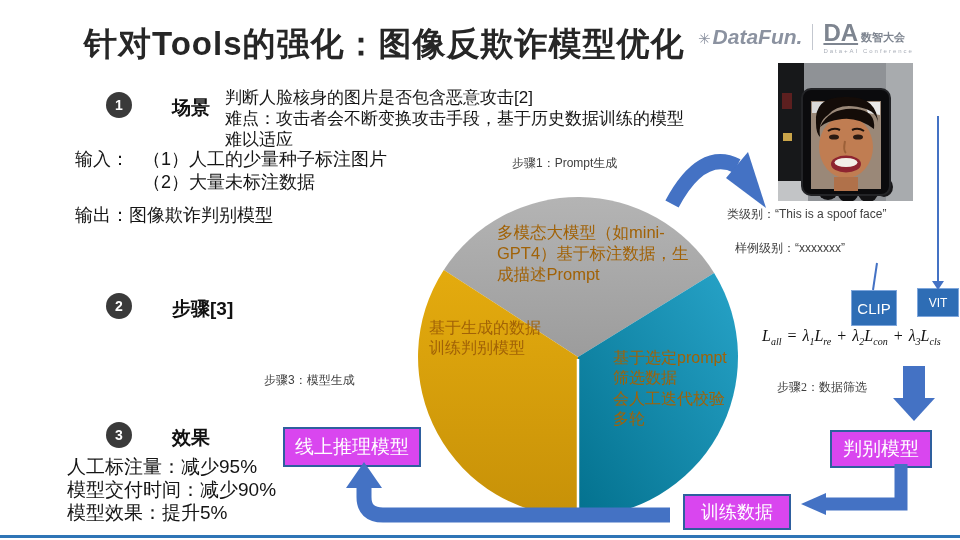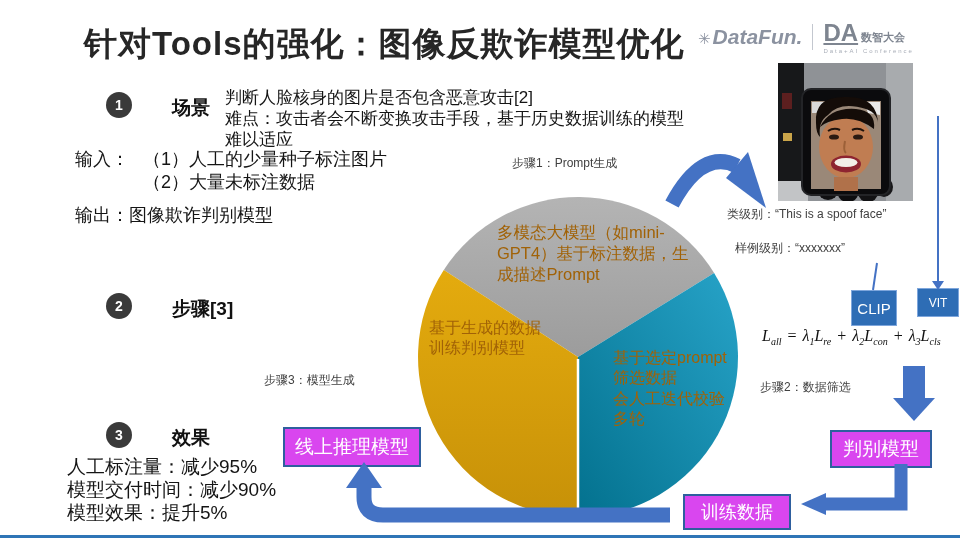--- a/index.html
+++ b/index.html
@@ -103,21 +103,21 @@
 
   <div class="pietext abs" style="left:497px;top:222px;width:192px;font-size:16.5px;">多模态大模型（如mini-GPT4）基于标注数据，生成描述Prompt</div>
   <div class="pietext pre abs" style="left:429px;top:318px;width:140px;">基于生成的数据
 训练判别模型</div>
   <div class="pietext pre abs" style="left:613px;top:348px;width:135px;">基于选定prompt
 筛选数据
 会人工迭代校验
 多轮</div>
 
   <div class="steplabel abs" style="left:512px;top:155px;">步骤1：Prompt生成</div>
-  <div class="steplabel abs" style="left:760px;top:379px;">步骤2：数据筛选</div>
+  <div class="steplabel abs" style="left:777px;top:379px;font-family:Liberation Serif, serif;">步骤2：数据筛选</div>
   <div class="steplabel abs" style="left:264px;top:372px;">步骤3：模型生成</div>
 
   <div class="steplabel abs" style="left:727px;top:206px;">类级别：“This is a spoof face”</div>
   <div class="steplabel abs" style="left:735px;top:240px;">样例级别：“xxxxxxx”</div>
   <div id="formula" class="abs" style="left:762px;top:327px;"><span>L<sub>all</sub></span><span class="op"> = </span><span>λ<sub>1</sub></span><span>L<sub>re</sub></span><span class="op"> + </span><span>λ<sub>2</sub></span><span>L<sub>con</sub></span><span class="op"> + </span><span>λ<sub>3</sub></span><span>L<sub>cls</sub></span></div>
 
   <div class="bluebox small abs" style="left:851px;top:290px;width:46px;height:36px;font-size:15px;">CLIP</div>
   <div class="bluebox small abs" style="left:917px;top:288px;width:42px;height:29px;font-size:12px;">VIT</div>
   <div class="bluebox abs" style="left:283px;top:427px;width:138px;height:40px;font-size:19px;">线上推理模型</div>
   <div class="bluebox abs" style="left:830px;top:430px;width:102px;height:38px;font-size:19px;">判别模型</div>

